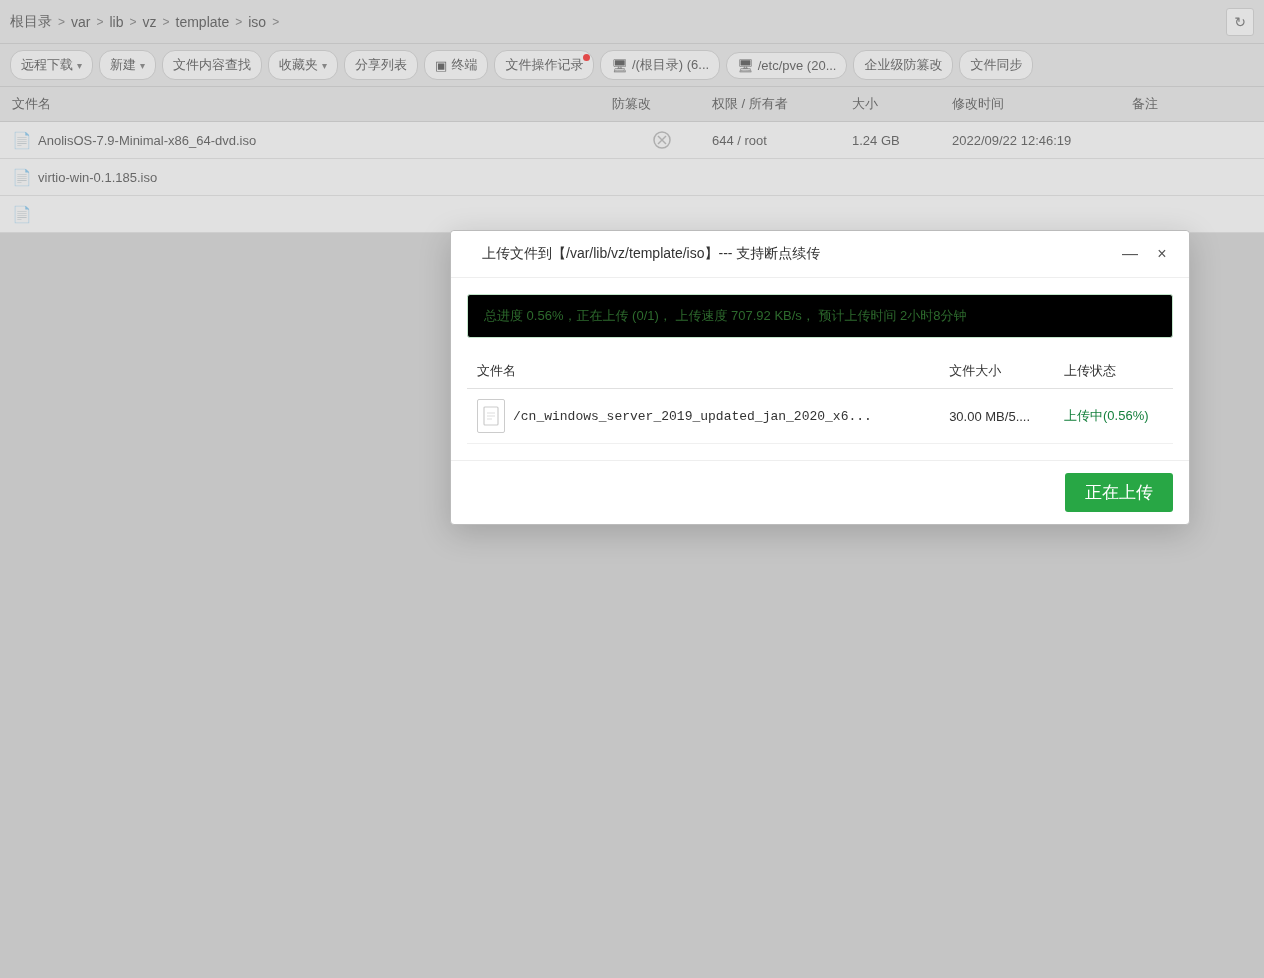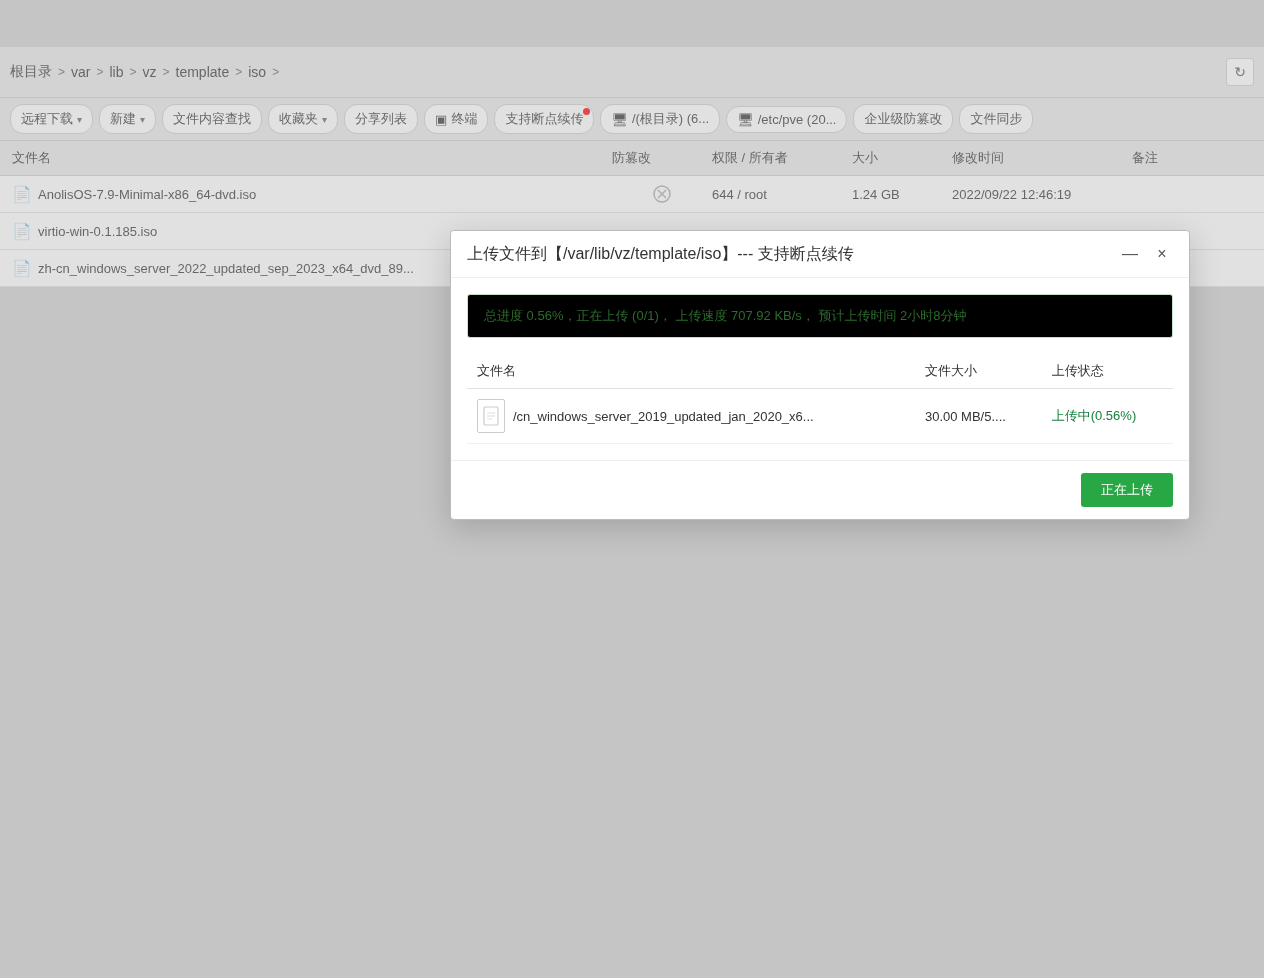--- a/index.html
+++ b/index.html
@@ -13,23 +13,22 @@
       position: relative;
     }
 
     
     .breadcrumb-bar {
       display: flex;
       align-items: center;
       background: #e8e8e8;
       border-bottom: 1px solid #ccc;
       padding: 0 10px;
-      height: 51px;
+      height: 44px;
       gap: 4px;
-      margin-top: 47px;
     }
     .breadcrumb-item {
       color: #333;
       font-size: 14px;
       cursor: pointer;
     }
     .breadcrumb-sep {
       color: #666;
       font-size: 12px;
       margin: 0 2px;
@@ -161,23 +160,24 @@
     .dialog-titlebar {
       display: flex;
       align-items: center;
       justify-content: space-between;
       padding: 12px 16px;
       border-bottom: 1px solid #eee;
       background: #fff;
       border-radius: 4px 4px 0 0;
     }
     .dialog-title {
-      font-size: 16px;
+      font-size: 14px;
       color: #333;
       font-weight: normal;
+      margin-left: 15px;
     }
     .dialog-controls {
       display: flex;
       gap: 10px;
       align-items: center;
     }
     .dialog-ctrl-btn {
       width: 22px;
       height: 22px;
       cursor: pointer;
@@ -235,39 +235,40 @@
       align-items: center;
       justify-content: center;
       font-size: 10px;
       color: #aaa;
       flex-shrink: 0;
     }
     .upload-filename-cell {
       display: flex;
       align-items: center;
       gap: 8px;
+      font-family: Liberation Mono, monospace;
     }
     .upload-status-text {
       color: #15803d;
     }
 
     
     .dialog-footer {
       display: flex;
       justify-content: flex-end;
       padding: 12px 16px;
       border-top: 1px solid #eee;
     }
     .btn-uploading {
       background: #28a745;
       color: #fff;
       border: none;
       border-radius: 3px;
       padding: 8px 20px;
-      font-size: 13px;
+      font-size: 17px;
       cursor: pointer;
     }
   </style>
 </head>
 <body>
 
 <div class="breadcrumb-bar">
   <span class="breadcrumb-item">根目录</span>
   <span class="breadcrumb-sep">&gt;</span>
   <span class="breadcrumb-item">var</span>
@@ -300,21 +301,21 @@
     <span class="dropdown-arrow">▾</span>
   </button>
   <button class="toolbar-btn">
     <span>分享列表</span>
   </button>
   <button class="toolbar-btn">
     <span class="toolbar-btn-icon">▣</span>
     <span>终端</span>
   </button>
   <button class="toolbar-btn" style="position:relative">
-    <span>支持断点续传</span>
+    <span>文件操作记录</span>
     <span class="red-dot"></span>
   </button>
   <button class="toolbar-btn">
     <span class="toolbar-btn-icon">🖥</span>
     <span>/(根目录) (6...</span>
   </button>
   <button class="toolbar-btn">
     <span class="toolbar-btn-icon">🖥</span>
     <span>/etc/pve (20...</span>
   </button>
@@ -363,21 +364,20 @@
     <div class="antivirus-icon"></div>
     <span></span>
     <span></span>
     <span></span>
     <span></span>
   </div>
 
   <div class="file-row">
     <div class="file-name-cell">
       <span class="file-icon">📄</span>
-      <span>zh-cn_windows_server_2022_updated_sep_2023_x64_dvd_89...</span>
     </div>
     <div class="antivirus-icon"></div>
     <span></span>
     <span></span>
     <span></span>
     <span></span>
   </div>
 </div>
 
 <div class="overlay"></div>

